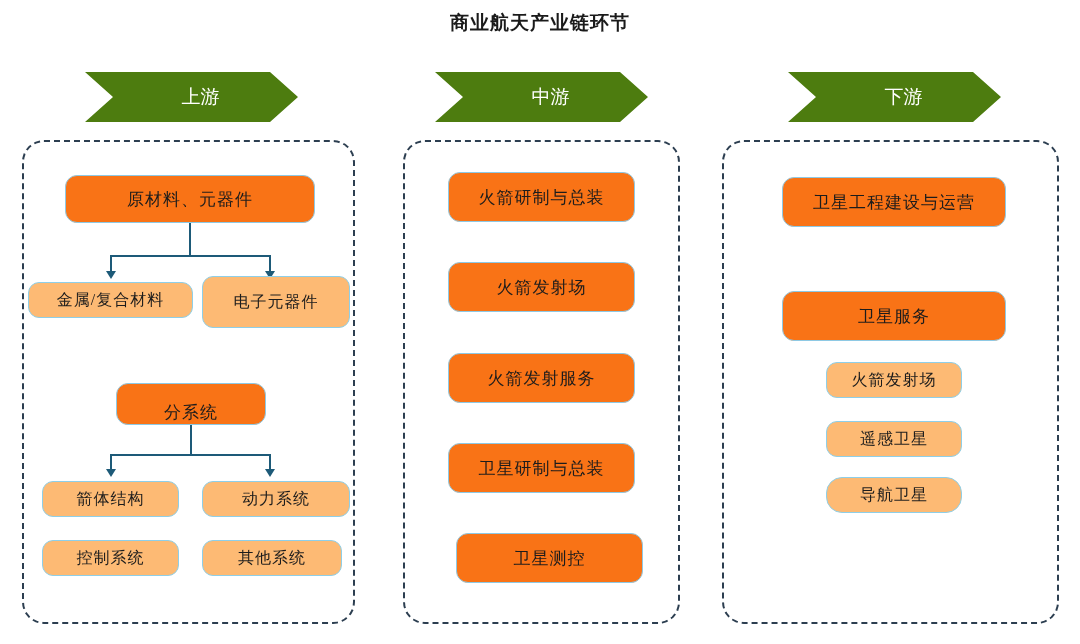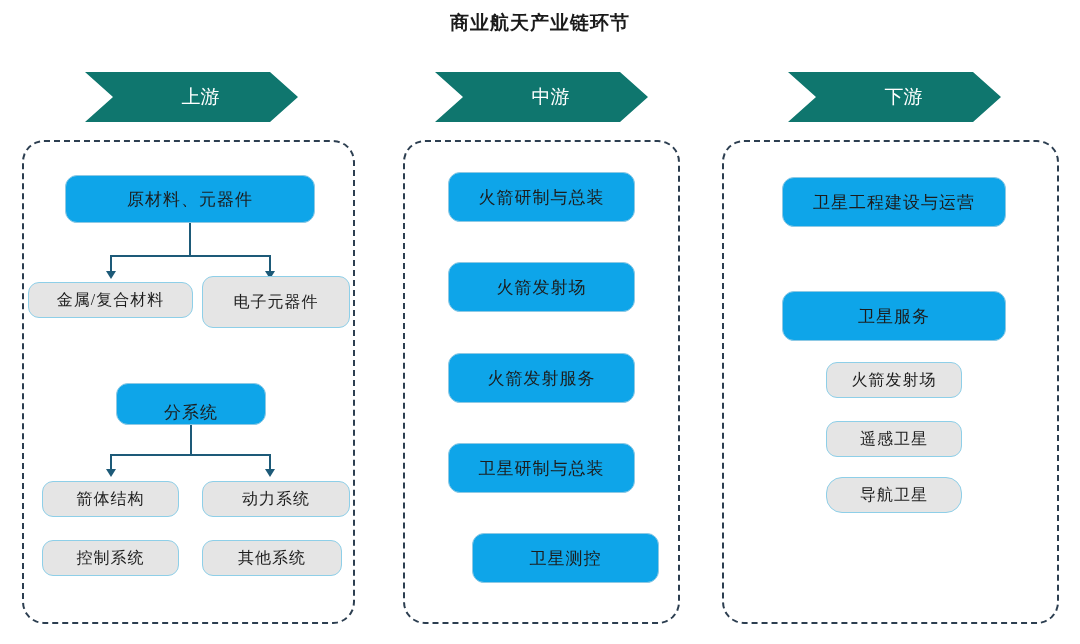--- a/index.html
+++ b/index.html
@@ -19,21 +19,21 @@
     font-size:19px;
     font-weight:700;
     color:#1a1a1a;
     letter-spacing:1px;
   }
 
   
   .banner{
     position:absolute;
     height:50px;
-    background:#0f766e;
+    background:#4d7c0f;
     color:#ffffff;
     font-size:19px;
     display:flex;
     align-items:center;
     justify-content:center;
     -webkit-clip-path:polygon(0 0, calc(100% - 28px) 0, 100% 50%, calc(100% - 28px) 100%, 0 100%, 28px 50%);
     clip-path:polygon(0 0, calc(100% - 28px) 0, 100% 50%, calc(100% - 28px) 100%, 0 100%, 28px 50%);
   }
   .banner span{padding-left:18px;}
 
@@ -52,26 +52,26 @@
     box-sizing:border-box;
     display:flex;
     align-items:center;
     justify-content:center;
     font-size:17px;
     color:#1c1c1c;
     letter-spacing:1px;
     white-space:nowrap;
   }
   .node.fill{
-    background:#0ea5e9;
+    background:#f97316;
     border:1px solid #8ec9e4;
     border-radius:12px;
   }
   .node.outline{
-    background:#e5e5e5;
+    background:#fdba74;
     border:1.4px solid #8ecfe8;
     border-radius:11px;
   }
   .node.small{font-size:16px;}
 
   
   .conn{position:absolute;background:#1d5a78;}
   .vline{width:2px;}
   .hline{height:2px;}
   .arrowhead{
@@ -148,21 +148,21 @@
   </div>
   <div class="node fill" style="left:448px;top:262px;width:187px;height:50px;">
     <span>火箭发射场</span>
   </div>
   <div class="node fill" style="left:448px;top:353px;width:187px;height:50px;">
     <span>火箭发射服务</span>
   </div>
   <div class="node fill" style="left:448px;top:443px;width:187px;height:50px;">
     <span>卫星研制与总装</span>
   </div>
-  <div class="node fill" style="left:472px;top:533px;width:187px;height:50px;">
+  <div class="node fill" style="left:456px;top:533px;width:187px;height:50px;">
     <span>卫星测控</span>
   </div>
 
   <div class="banner" style="left:788px;top:72px;width:213px;">
     <span>下游</span>
   </div>
 
   <div class="dashbox" style="left:722px;top:140px;width:337px;height:484px;"></div>
 
   <div class="node fill" style="left:782px;top:177px;width:224px;height:50px;">

